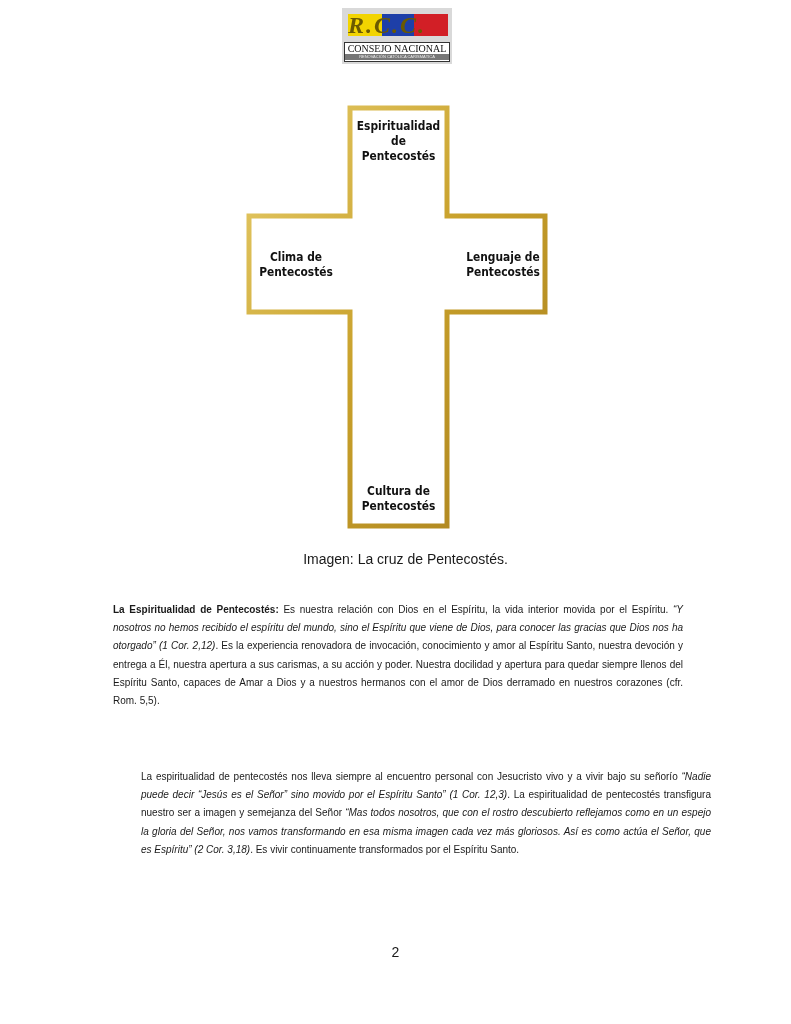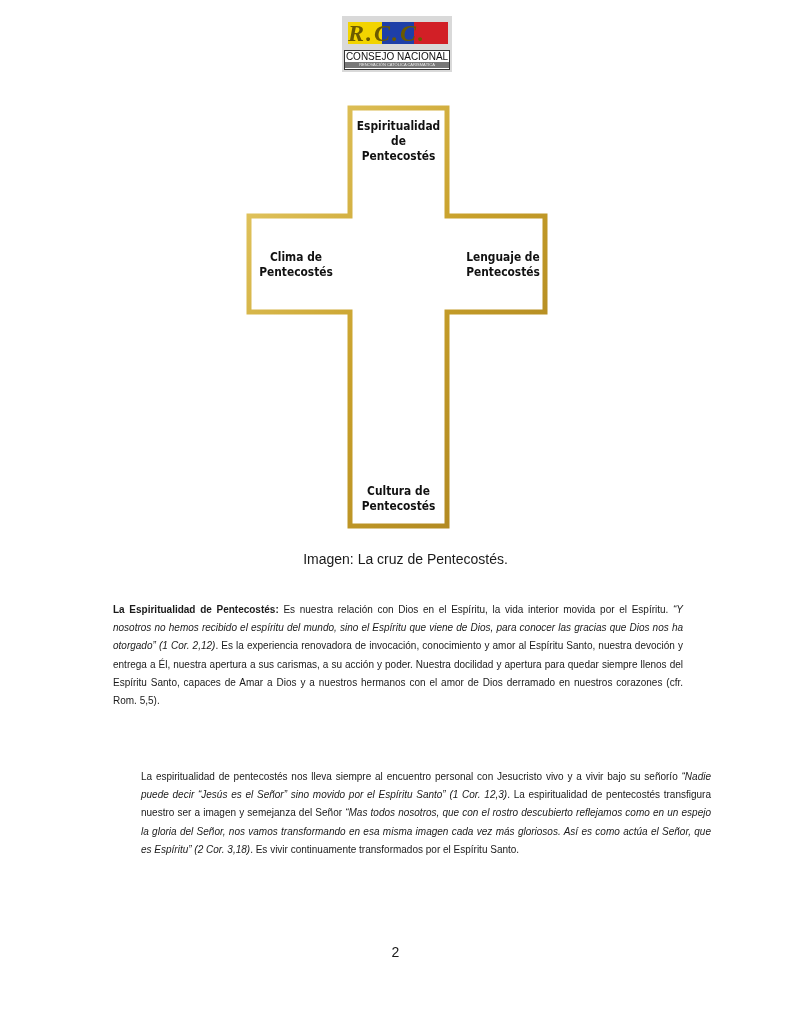--- a/index.html
+++ b/index.html
@@ -1,22 +1,22 @@
 <!DOCTYPE html>
 <html><head>
 <meta charset="utf-8">
 <style>
   html, body { margin:0; padding:0; background:#ffffff; }
   body { width:791px; height:1024px; position:relative; overflow:hidden; font-family:"Liberation Sans", sans-serif; color:#1a1a1a; }
-  .logo { position:absolute; left:342px; top:16px; width:110px; height:47px; }
+  .logo { position:absolute; left:342px; top:8px; width:110px; height:47px; }
   .logo-bg { position:absolute; left:0; top:0; width:110px; height:56px; background:#d9d9d9; }
   .logo-stripe { position:absolute; height:22px; top:6px; }
   .logo-letters { position:absolute; left:6px; top:4px; font-family:"Liberation Serif", serif; font-style:italic; font-weight:bold; font-size:24px; color:#6b5a00; letter-spacing:2px; }
   .logo-box { position:absolute; left:2px; top:34px; width:106px; height:20px; background:#fff; border:1px solid #333; box-sizing:border-box; text-align:center; }
-  .logo-title { font-family:Liberation Sans, sans-serif; font-size:10px; line-height:11px; color:#111; display:block; }
+  .logo-title { font-family:Liberation Serif, serif; font-size:10px; line-height:11px; color:#111; display:block; }
   .logo-sub { font-size:4px; line-height:6px; color:#444; display:block; background:#777; color:#eee; }
   .cross { position:absolute; left:240px; top:100px; width:315px; height:435px; }
   .cross-label { position:absolute; font-family:"DejaVu Sans", sans-serif; font-weight:bold; font-size:13px; line-height:15px; text-align:center; color:#111; transform:scaleX(0.82); transform-origin:center; }
   .caption { position:absolute; left:0; width:791px; top:551px; text-align:center; font-size:14px;padding-left:10px; }
   .para { position:absolute; left:113px; width:570px; font-size:10px; line-height:18.2px; text-align:justify; }
   .para em { font-style:italic; }
   .pnum { position:absolute; left:0; width:791px; top:944px; text-align:center; font-size:14px; }
 </style>
 </head>
 <body>

